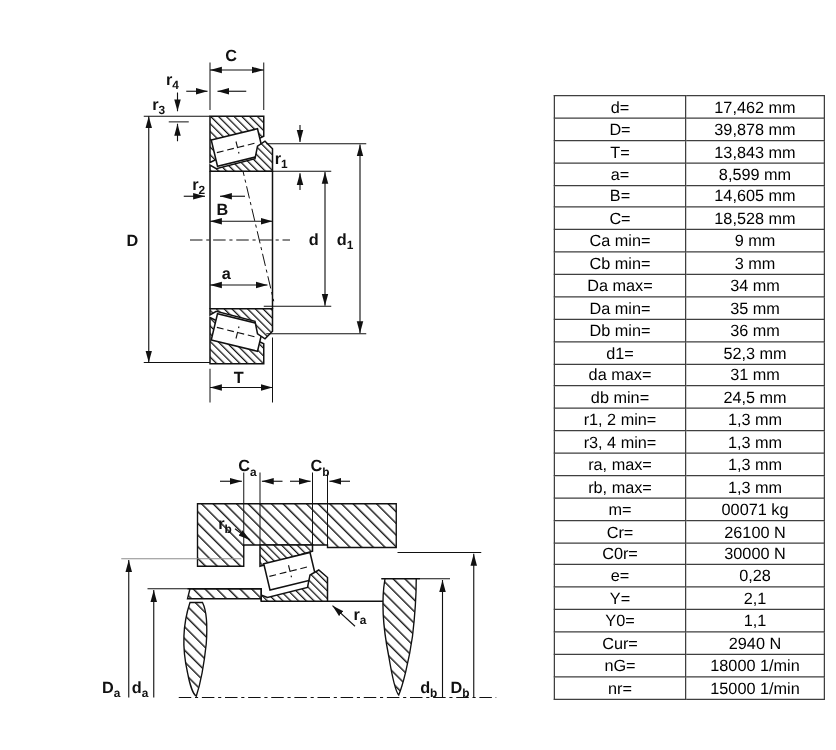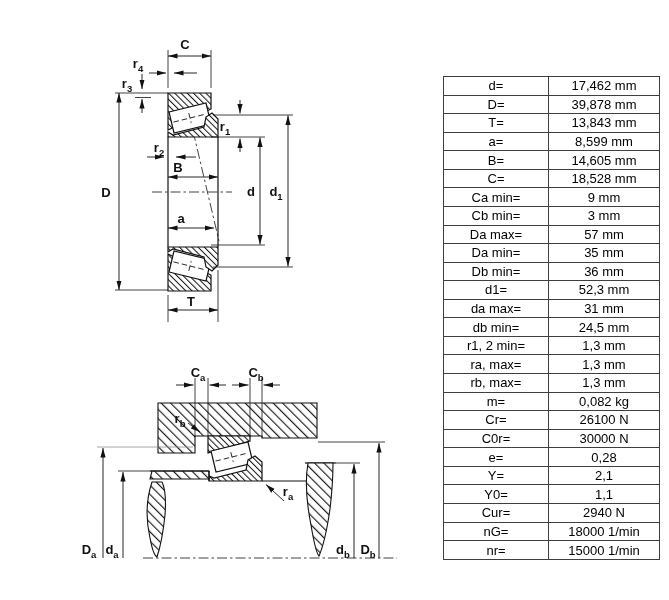--- a/index.html
+++ b/index.html
@@ -237,21 +237,21 @@
         <tr>
           <td>Ca min=</td>
           <td>9 mm</td>
         </tr>
         <tr>
           <td>Cb min=</td>
           <td>3 mm</td>
         </tr>
         <tr>
           <td>Da max=</td>
-          <td>57 mm</td>
+          <td>34 mm</td>
         </tr>
         <tr>
           <td>Da min=</td>
           <td>35 mm</td>
         </tr>
         <tr>
           <td>Db min=</td>
           <td>36 mm</td>
         </tr>
         <tr>
@@ -264,30 +264,34 @@
         </tr>
         <tr>
           <td>db min=</td>
           <td>24,5 mm</td>
         </tr>
         <tr>
           <td>r1, 2 min=</td>
           <td>1,3 mm</td>
         </tr>
         <tr>
+          <td>r3, 4 min=</td>
+          <td>1,3 mm</td>
+        </tr>
+        <tr>
           <td>ra, max=</td>
           <td>1,3 mm</td>
         </tr>
         <tr>
           <td>rb, max=</td>
           <td>1,3 mm</td>
         </tr>
         <tr>
           <td>m=</td>
-          <td>0,082 kg</td>
+          <td>00071 kg</td>
         </tr>
         <tr>
           <td>Cr=</td>
           <td>26100 N</td>
         </tr>
         <tr>
           <td>C0r=</td>
           <td>30000 N</td>
         </tr>
         <tr>

